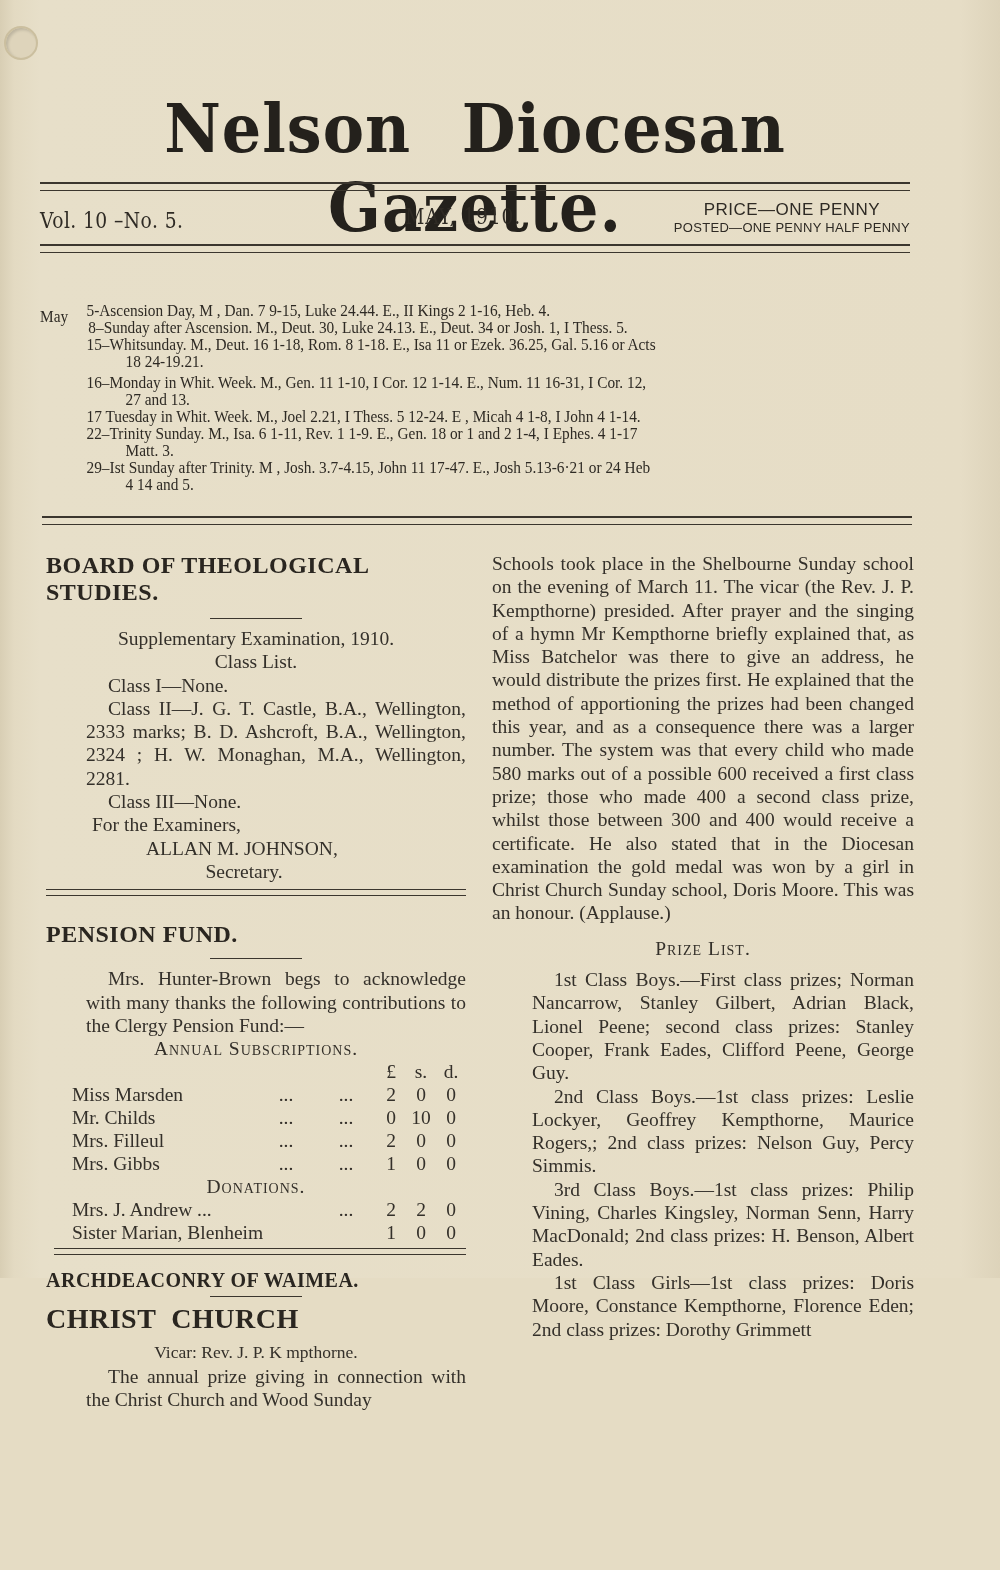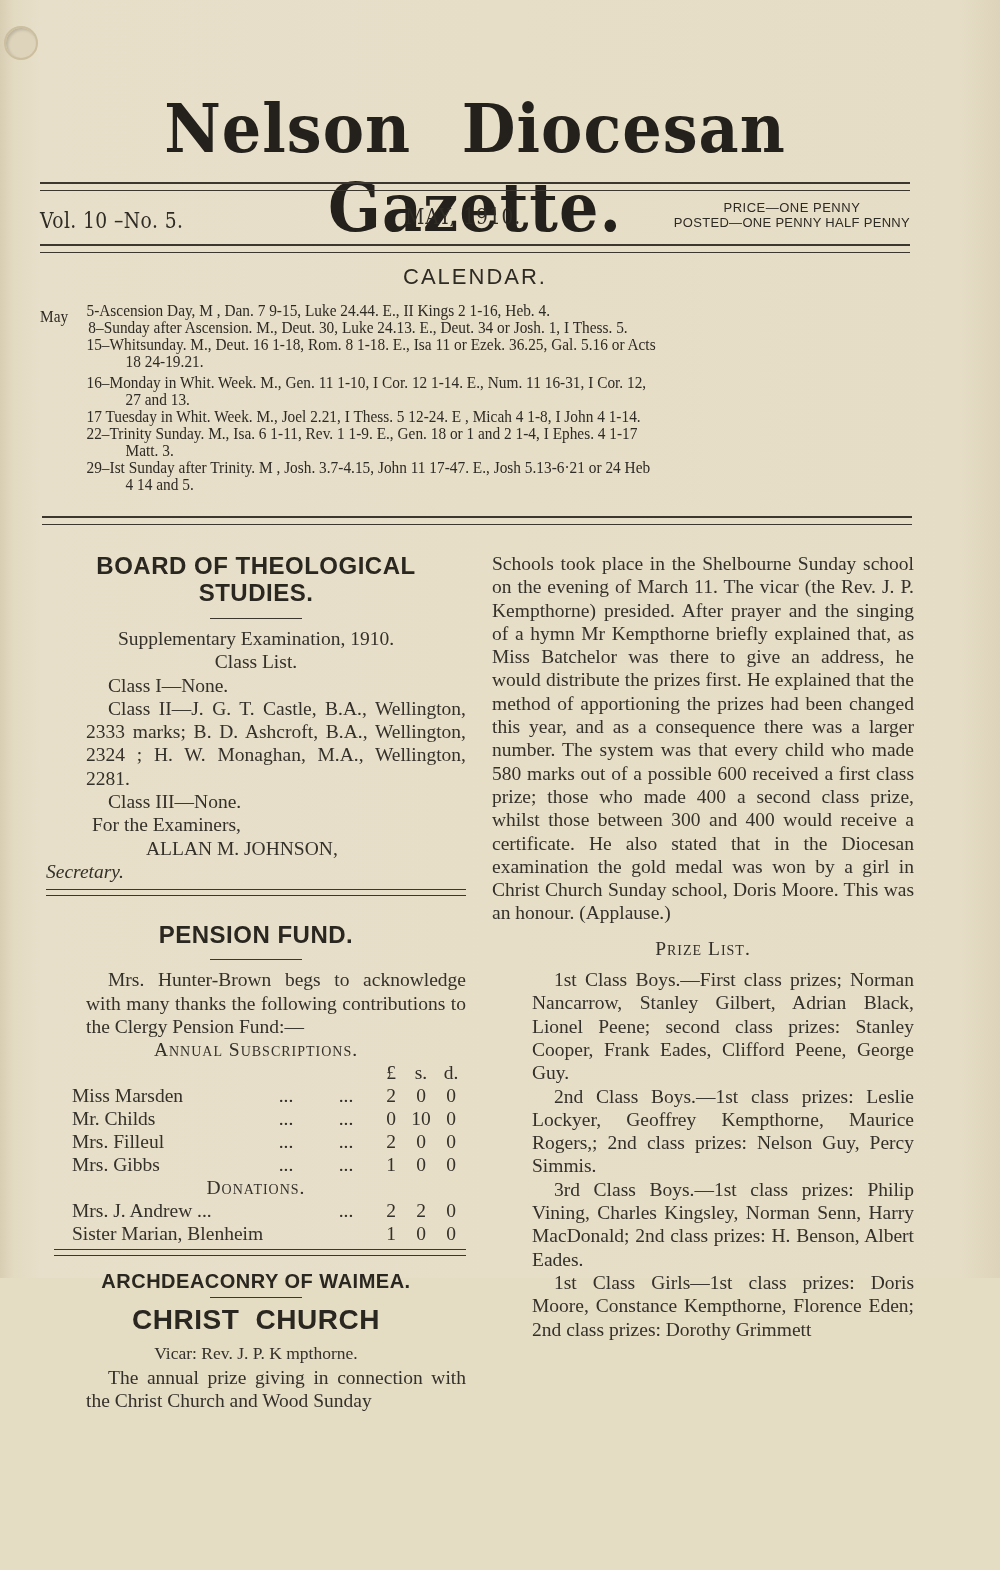--- a/index.html
+++ b/index.html
@@ -33,38 +33,38 @@
     .issue-line { position: absolute; left: 40px; top: 200px; width: 870px; height: 40px; }
     .vol {
       position: absolute; left: 0; top: 8px; font-size: 22px; letter-spacing: 0.5px;
       font-family: "DejaVu Serif", serif; transform: scaleX(0.85); transform-origin: left;
     }
     .date {
       position: absolute; left: 355px; top: 4px; font-size: 22px; letter-spacing: 1px;
       font-family: "DejaVu Serif", serif; transform: scaleX(0.85);
     }
     .price { position: absolute; right: 0; top: 0; text-align: center; font-family: "Liberation Sans", sans-serif; }
-    .price .p1 { font-size: 13px; letter-spacing: 0.5px; }
+    .price .p1 { font-size: 17px; letter-spacing: 0.5px; }
     .price .p2 { font-size: 13px; letter-spacing: 0.3px; }
     .cal-title {
       position: absolute; left: 40px; top: 264px; width: 870px; text-align: center;
       font-family: "Liberation Sans", sans-serif; font-size: 22px; letter-spacing: 2px;
     }
     .calendar {
       position: absolute; left: 40px; top: 300px; width: 875px;
       font-family: "Liberation Serif", serif; font-size: 16.5px; line-height: 17px;
       transform: scaleX(0.93); transform-origin: left;
     }
     .cal-row { position: relative; padding-left: 50px; text-indent: 0; }
     .cal-row .month { position: absolute; left: 0; top: 6px; }
     .cal-row .cont { display: block; padding-left: 42px; }
     .col-left { position: absolute; left: 46px; top: 552px; width: 420px; }
     .col-right { position: absolute; left: 492px; top: 552px; width: 422px; }
     .heading-sans {
-      font-family: Liberation Sans, sans-serif; font-weight: bold; text-align: center;
+      font-family: Liberation Serif, serif; font-weight: bold; text-align: left;
       color: #2a2620; letter-spacing: 0.5px;
     }
     .short-rule { width: 92px; height: 0; border-top: 1.5px solid #3b362e; margin: 0 auto; }
     .body-text {
       font-family: "Liberation Serif", serif; font-size: 19.5px; line-height: 23.3px;
       text-align: justify; color: #34302a;
     }
     .center { text-align: center; }
     .indent { text-indent: 22px; margin-left: 40px; }
     .smallcaps { font-variant: small-caps; letter-spacing: 1px; }
@@ -93,21 +93,20 @@
     <div class="vol">Vol. 10 –No. 5.</div>
     <div class="date">MAY, 1910.</div>
     <div class="price">
       <div class="p1">PRICE—ONE PENNY</div>
       <div class="p2">POSTED—ONE PENNY HALF PENNY</div>
     </div>
   </div>
 
   <div class="rule-double" style="top:244px;"></div>
 
-  <div class="cal-title">CALENDAR.</div>
 
   <div class="calendar">
     <div class="cal-row" style="margin-top:2px;">
       <span class="month">May</span>
       <span>5</span><span>-Ascension Day,   M , Dan. 7 9-15, Luke 24.44.   E., II Kings 2 1-16, Heb. 4.</span>
     </div>
     <div class="cal-row" style="padding-left:52px;">
       <span>8</span><span>–Sunday after Ascension.   M., Deut. 30, Luke 24.13.   E., Deut. 34 or Josh. 1, I Thess. 5.</span>
     </div>
     <div class="cal-row">
@@ -140,21 +139,21 @@
     </div>
     <div class="short-rule" style="margin-top:12px; margin-bottom:8px;"></div>
     <div class="body-text">
       <div class="center">Supplementary Examination, 1910.</div>
       <div class="center">Class List.</div>
       <div class="indent">Class I—None.</div>
       <div class="indent">Class II—J. G. T. Castle, B.A., Wellington, 2333 marks; B. D. Ashcroft, B.A., Wellington, 2324 ; H. W. Monaghan, M.A., Wellington, 2281.</div>
       <div class="indent">Class III—None.</div>
       <div style="padding-left:46px;">For the Examiners,</div>
       <div style="padding-left:100px;">ALLAN M. JOHNSON,</div>
-      <div style="text-align:left; padding-right:24px;font-style:italic;">Secretary.</div>
+      <div style="text-align:center; padding-right:24px;">Secretary.</div>
     </div>
     <div class="col-rule" style="margin-top:6px;"></div>
 
     <div class="heading-sans" style="font-size:24px; margin-top:25px;">PENSION FUND.</div>
     <div class="short-rule" style="margin-top:10px; margin-bottom:8px;"></div>
     <div class="body-text indent">Mrs. Hunter-Brown begs to acknowledge with many thanks the following contributions to the Clergy Pension Fund:—</div>
     <div class="body-text center smallcaps">Annual Subscriptions.</div>
     <table class="money-table">
       <tbody>
           <tr>

